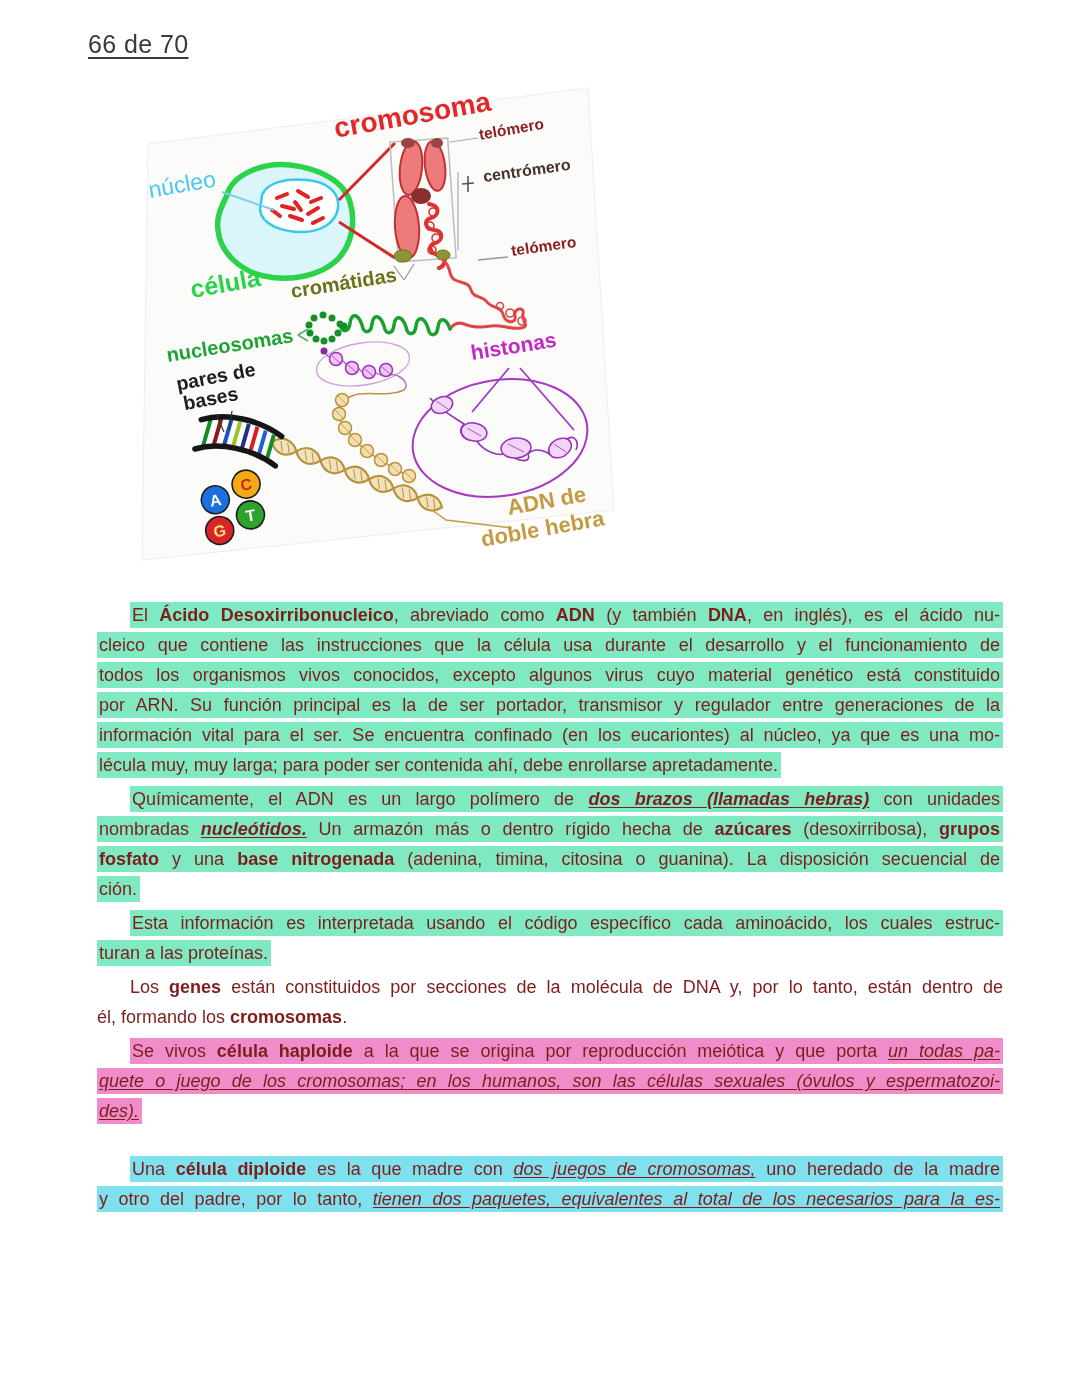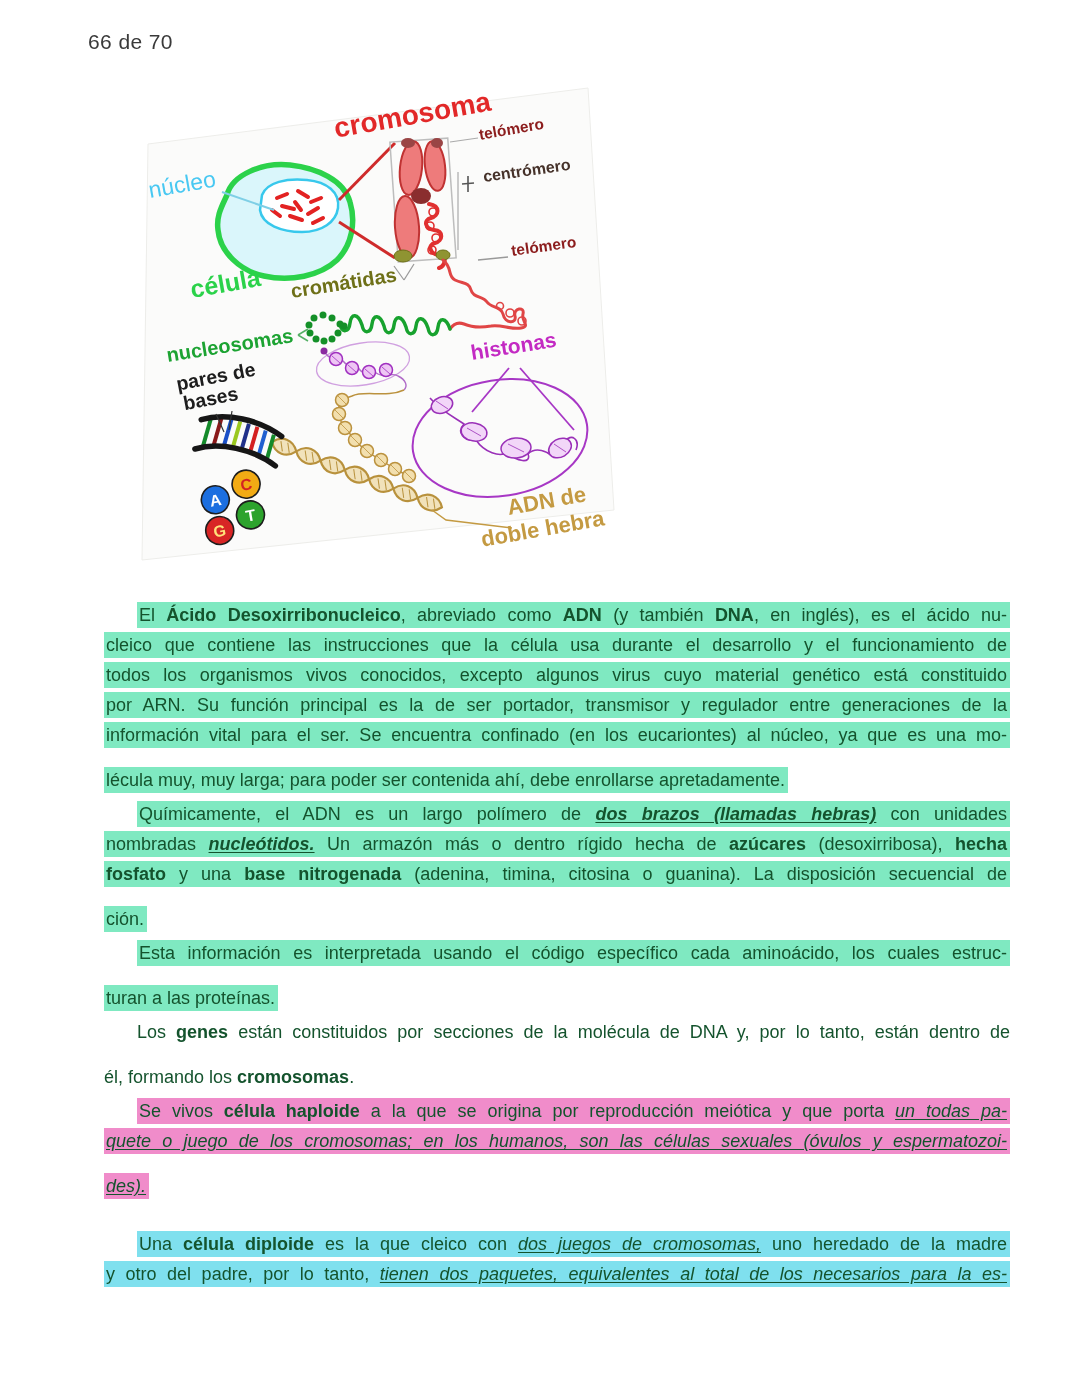--- a/index.html
+++ b/index.html
@@ -1,32 +1,32 @@
 <!DOCTYPE html>
 <html><head>
 <meta charset="utf-8">
 <style>
   html,body{margin:0;padding:0;}
   body{
     width:1080px;height:1397px;background:#ffffff;position:relative;
     font-family:"Liberation Sans", sans-serif;color:#202020;overflow:hidden;
   }
   .page-number{
-    position:absolute;left:88px;top:30px;font-size:21px;color:#3a3a3a;
-    text-underline-offset:4px;letter-spacing:.4px;
+    position:absolute;left:88px;top:30px;font-size:25px;color:#3a3a3a;
+    text-decoration:underline;text-underline-offset:4px;letter-spacing:.4px;
   }
   .figure-wrap{position:absolute;left:112px;top:80px;width:510px;height:505px;}
   .doc-text{
-    position:absolute;left:104px;top:600px;width:906px;
-    font-size:18px;line-height:30px;color:#14532d;
+    position:absolute;left:97px;top:600px;width:906px;
+    font-size:18px;line-height:30px;color:#7f1d1d;
   }
   .para + .para{margin-top:4px;}
   .para.gap{margin-top:28px;}
   .line{text-align:justify;text-align-last:justify;}
-  .line.last{text-align-last:left;margin-top:15px;}
+  .line.last{text-align-last:left;}
   .line.first{text-indent:33px;}
   .hl{padding:3px 3px 3px 2px;}
   .hl-mint{background:#7fe9c1;}
   .hl-pink{background:#f08cca;}
   .hl-cyan{background:#7fe0ee;}
   .b{font-weight:700;}
   .i{font-style:italic;}
   .u{text-decoration:underline;text-underline-offset:2px;}
   svg text{font-family:"Liberation Sans", sans-serif;}
 </style>
@@ -280,34 +280,34 @@
     <div class="para">
       <div class="line first"><span class="hl hl-mint"><span>El </span><span class="b">Ácido Desoxirribonucleico</span><span>, abreviado como </span><span class="b">ADN</span><span> (y también </span><span class="b">DNA</span><span>, en inglés), es el ácido nu-</span></span></div>
       <div class="line"><span class="hl hl-mint"><span>cleico que contiene las instrucciones que la célula usa durante el desarrollo y el funcionamiento de</span></span></div>
       <div class="line"><span class="hl hl-mint"><span>todos los organismos vivos conocidos, excepto algunos virus cuyo material genético está constituido</span></span></div>
       <div class="line"><span class="hl hl-mint"><span>por ARN. Su función principal es la de ser portador, transmisor y regulador entre generaciones de la</span></span></div>
       <div class="line"><span class="hl hl-mint"><span>información vital para el ser. Se encuentra confinado (en los eucariontes) al núcleo, ya que es una mo-</span></span></div>
       <div class="line last"><span class="hl hl-mint"><span>lécula muy, muy larga; para poder ser contenida ahí, debe enrollarse apretadamente.</span></span></div>
     </div>
     <div class="para">
       <div class="line first"><span class="hl hl-mint"><span>Químicamente, el ADN es un largo polímero de </span><span class="b i u">dos brazos (llamadas hebras)</span><span> con unidades</span></span></div>
-      <div class="line"><span class="hl hl-mint"><span>nombradas </span><span class="b i u">nucleótidos.</span><span> Un armazón más o dentro rígido hecha de </span><span class="b">azúcares</span><span> (desoxirribosa), </span><span class="b">hecha</span></span></div>
+      <div class="line"><span class="hl hl-mint"><span>nombradas </span><span class="b i u">nucleótidos.</span><span> Un armazón más o dentro rígido hecha de </span><span class="b">azúcares</span><span> (desoxirribosa), </span><span class="b">grupos</span></span></div>
       <div class="line"><span class="hl hl-mint"><span class="b">fosfato</span><span> y una </span><span class="b">base nitrogenada</span><span> (adenina, timina, citosina o guanina). La disposición secuencial de</span></span></div>
       <div class="line last"><span class="hl hl-mint"><span>ción.</span></span></div>
     </div>
     <div class="para">
       <div class="line first"><span class="hl hl-mint"><span>Esta información es interpretada usando el código específico cada aminoácido, los cuales estruc-</span></span></div>
       <div class="line last"><span class="hl hl-mint"><span>turan a las proteínas.</span></span></div>
     </div>
     <div class="para">
       <div class="line first"><span><span>Los </span><span class="b">genes</span><span> están constituidos por secciones de la molécula de DNA y, por lo tanto, están dentro de</span></span></div>
       <div class="line last"><span><span>él, formando los </span><span class="b">cromosomas</span><span>.</span></span></div>
     </div>
     <div class="para">
       <div class="line first"><span class="hl hl-pink"><span>Se vivos </span><span class="b">célula haploide</span><span> a la que se origina por reproducción meiótica y que porta </span><span class="i u">un todas pa-</span></span></div>
       <div class="line"><span class="hl hl-pink"><span class="i u">quete o juego de los cromosomas; en los humanos, son las células sexuales (óvulos y espermatozoi-</span></span></div>
       <div class="line last"><span class="hl hl-pink"><span class="i u">des).</span></span></div>
     </div>
     <div class="para gap">
-      <div class="line first"><span class="hl hl-cyan"><span>Una </span><span class="b">célula diploide</span><span> es la que cleico con </span><span class="i u">dos juegos de cromosomas,</span><span> uno heredado de la madre</span></span></div>
+      <div class="line first"><span class="hl hl-cyan"><span>Una </span><span class="b">célula diploide</span><span> es la que madre con </span><span class="i u">dos juegos de cromosomas,</span><span> uno heredado de la madre</span></span></div>
       <div class="line"><span class="hl hl-cyan"><span>y otro del padre, por lo tanto, </span><span class="i u">tienen dos paquetes, equivalentes al total de los necesarios para la es-</span></span></div>
     </div>
   </div>
 
 </body></html>

